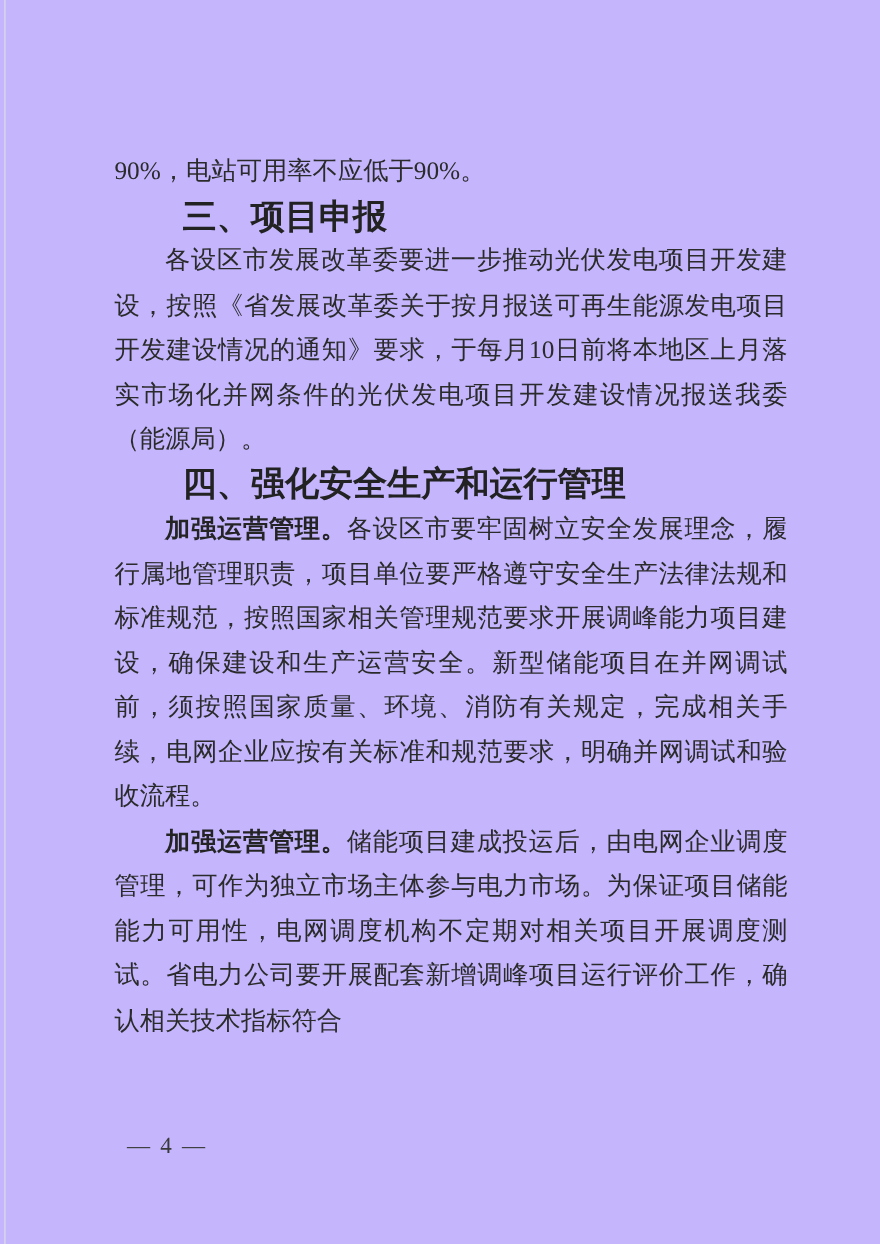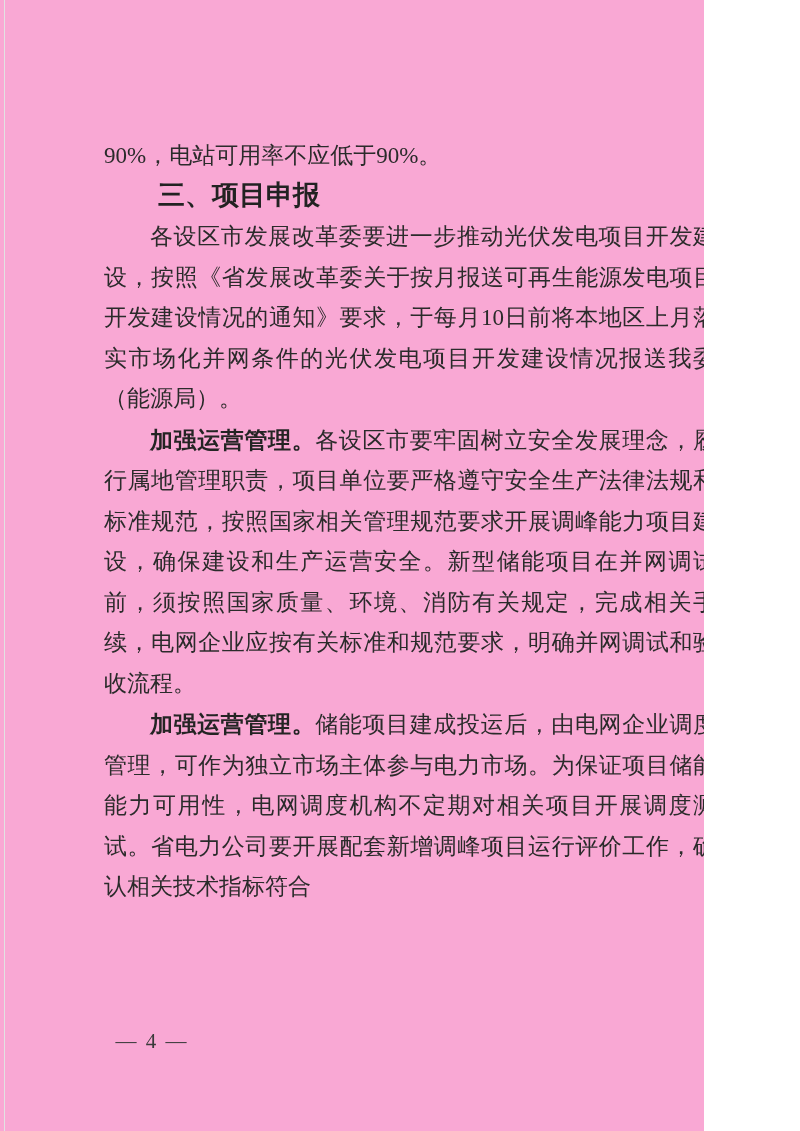--- a/index.html
+++ b/index.html
@@ -2,23 +2,23 @@
 <html><head>
 <meta charset="utf-8">
 <style>
   html, body {
     margin: 0;
     padding: 0;
     background: #ffffff;
   }
   .page {
     position: relative;
-    width: 704px;
+    width: 800px;
     height: 1131px;
-    background: #f9a8d4;
+    background: #c4b5fd;
     overflow: hidden;
     font-family: "Liberation Serif", "DejaVu Serif", serif;
     color: #2b2b2b;
   }
   
   .scan-edge {
     position: absolute;
     left: 4px;
     top: 0;
     width: 1px;
@@ -40,23 +40,23 @@
     text-justify: inter-ideograph;
     font-weight: 400;
   }
   .para {
     text-indent: 2em;
   }
   .cont {
     text-indent: 0;
   }
   .doc-body h2 {
-    font-family: Liberation Mono, monospace;
+    font-family: Liberation Serif, serif;
     font-weight: 700;
-    font-size: 27px;
+    font-size: 31px;
     color: #222222;
     padding-left: 2em;
     text-align: left;
   }
   .lead-bold {
     font-family: "Liberation Sans", "DejaVu Sans", sans-serif;
     font-weight: 700;
     color: #242424;
   }
   .page-number {
@@ -79,20 +79,21 @@
   <div class="scan-edge"></div>
 
   <div class="doc-body">
     <p class="cont">90%，电站可用率不应低于90%。</p>
 
     <h2>三、项目申报</h2>
 
 
     <p class="para">各设区市发展改革委要进一步推动光伏发电项目开发建设，按照《省发展改革委关于按月报送可再生能源发电项目开发建设情况的通知》要求，于每月10日前将本地区上月落实市场化并网条件的光伏发电项目开发建设情况报送我委（能源局）。</p>
 
+    <h2>四、强化安全生产和运行管理</h2>
 
     <p class="para"><span class="lead-bold">加强运营管理。</span><span>各设区市要牢固树立安全发展理念，履行属地管理职责，项目单位要严格遵守安全生产法律法规和标准规范，按照国家相关管理规范要求开展调峰能力项目建设，确保建设和生产运营安全。新型储能项目在并网调试前，须按照国家质量、环境、消防有关规定，完成相关手续，电网企业应按有关标准和规范要求，明确并网调试和验收流程。</span></p>
 
     <p class="para"><span class="lead-bold">加强运营管理。</span><span>储能项目建成投运后，由电网企业调度管理，可作为独立市场主体参与电力市场。为保证项目储能能力可用性，电网调度机构不定期对相关项目开展调度测试。省电力公司要开展配套新增调峰项目运行评价工作，确认相关技术指标符合</span></p>
   </div>
 
   <div class="page-number">— 4 —</div>
 </div>
 
 </body></html>

